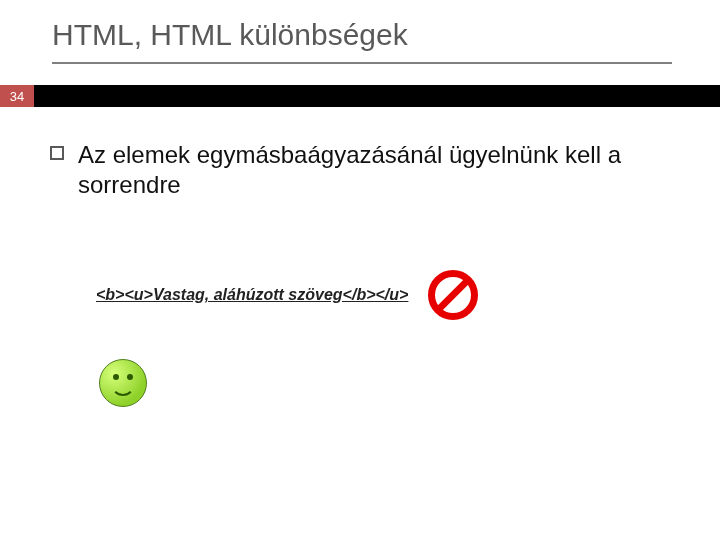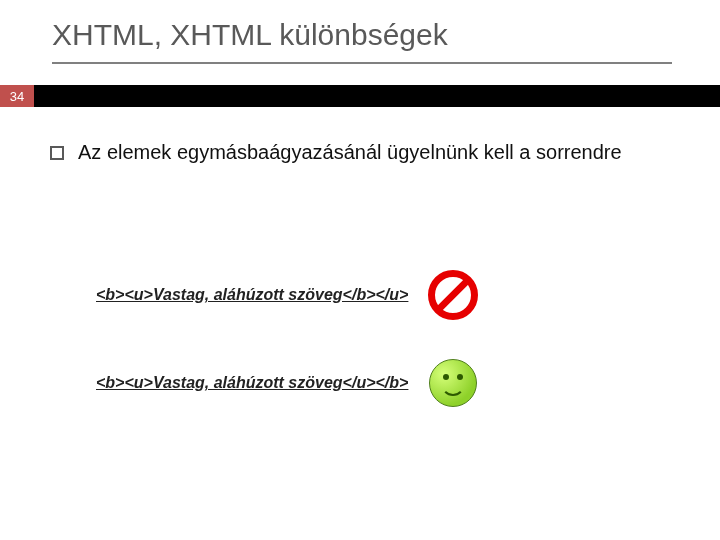--- a/index.html
+++ b/index.html
@@ -59,21 +59,21 @@
   }
   .bullet-icon {
     width: 14px;
     height: 14px;
     border: 2px solid #595959;
     margin-top: 6px;
     flex: none;
     margin-right: 14px;
   }
   .bullet-text {
-    font-size: 20px;
+    font-size: 24px;
     color: #111;
     line-height: 1.25;
   }
   .code-row {
     position: absolute;
     left: 96px;
     display: flex;
     align-items: center;
     gap: 18px;
   }
@@ -145,21 +145,21 @@
     border-top: none;
     border-left-color: transparent;
     border-right-color: transparent;
     border-radius: 0 0 24px 24px;
     transform: translateX(-50%);
   }
 </style>
 </head>
 <body>
 
-<div class="title">XHTML, XHTML különbségek</div>
+<div class="title">HTML, HTML különbségek</div>
 <div class="title-underline"></div>
 
 <div class="bar-container">
   <div class="slide-num">34</div>
   <div class="bar-rest"></div>
 </div>
 
 <div class="bullet-wrap">
   <div class="bullet-icon"></div>
   <div class="bullet-text">Az elemek egymásbaágyazásánál ügyelnünk kell a sorrendre</div>
@@ -169,21 +169,20 @@
   <div class="code-text">&lt;b&gt;&lt;u&gt;Vastag, aláhúzott szöveg&lt;/b&gt;&lt;/u&gt;</div>
   <div class="emoji-wrap">
     <div class="no-sign">
       <div class="no-sign-ring"></div>
       <div class="no-sign-slash"></div>
     </div>
   </div>
 </div>
 
 <div class="code-row row2">
-  <div class="code-text">&lt;b&gt;&lt;u&gt;Vastag, aláhúzott szöveg&lt;/u&gt;&lt;/b&gt;</div>
   <div class="emoji-wrap">
     <div class="smile">
       <div class="eye left"></div>
       <div class="eye right"></div>
       <div class="mouth"></div>
     </div>
   </div>
 </div>
 
 </body></html>

